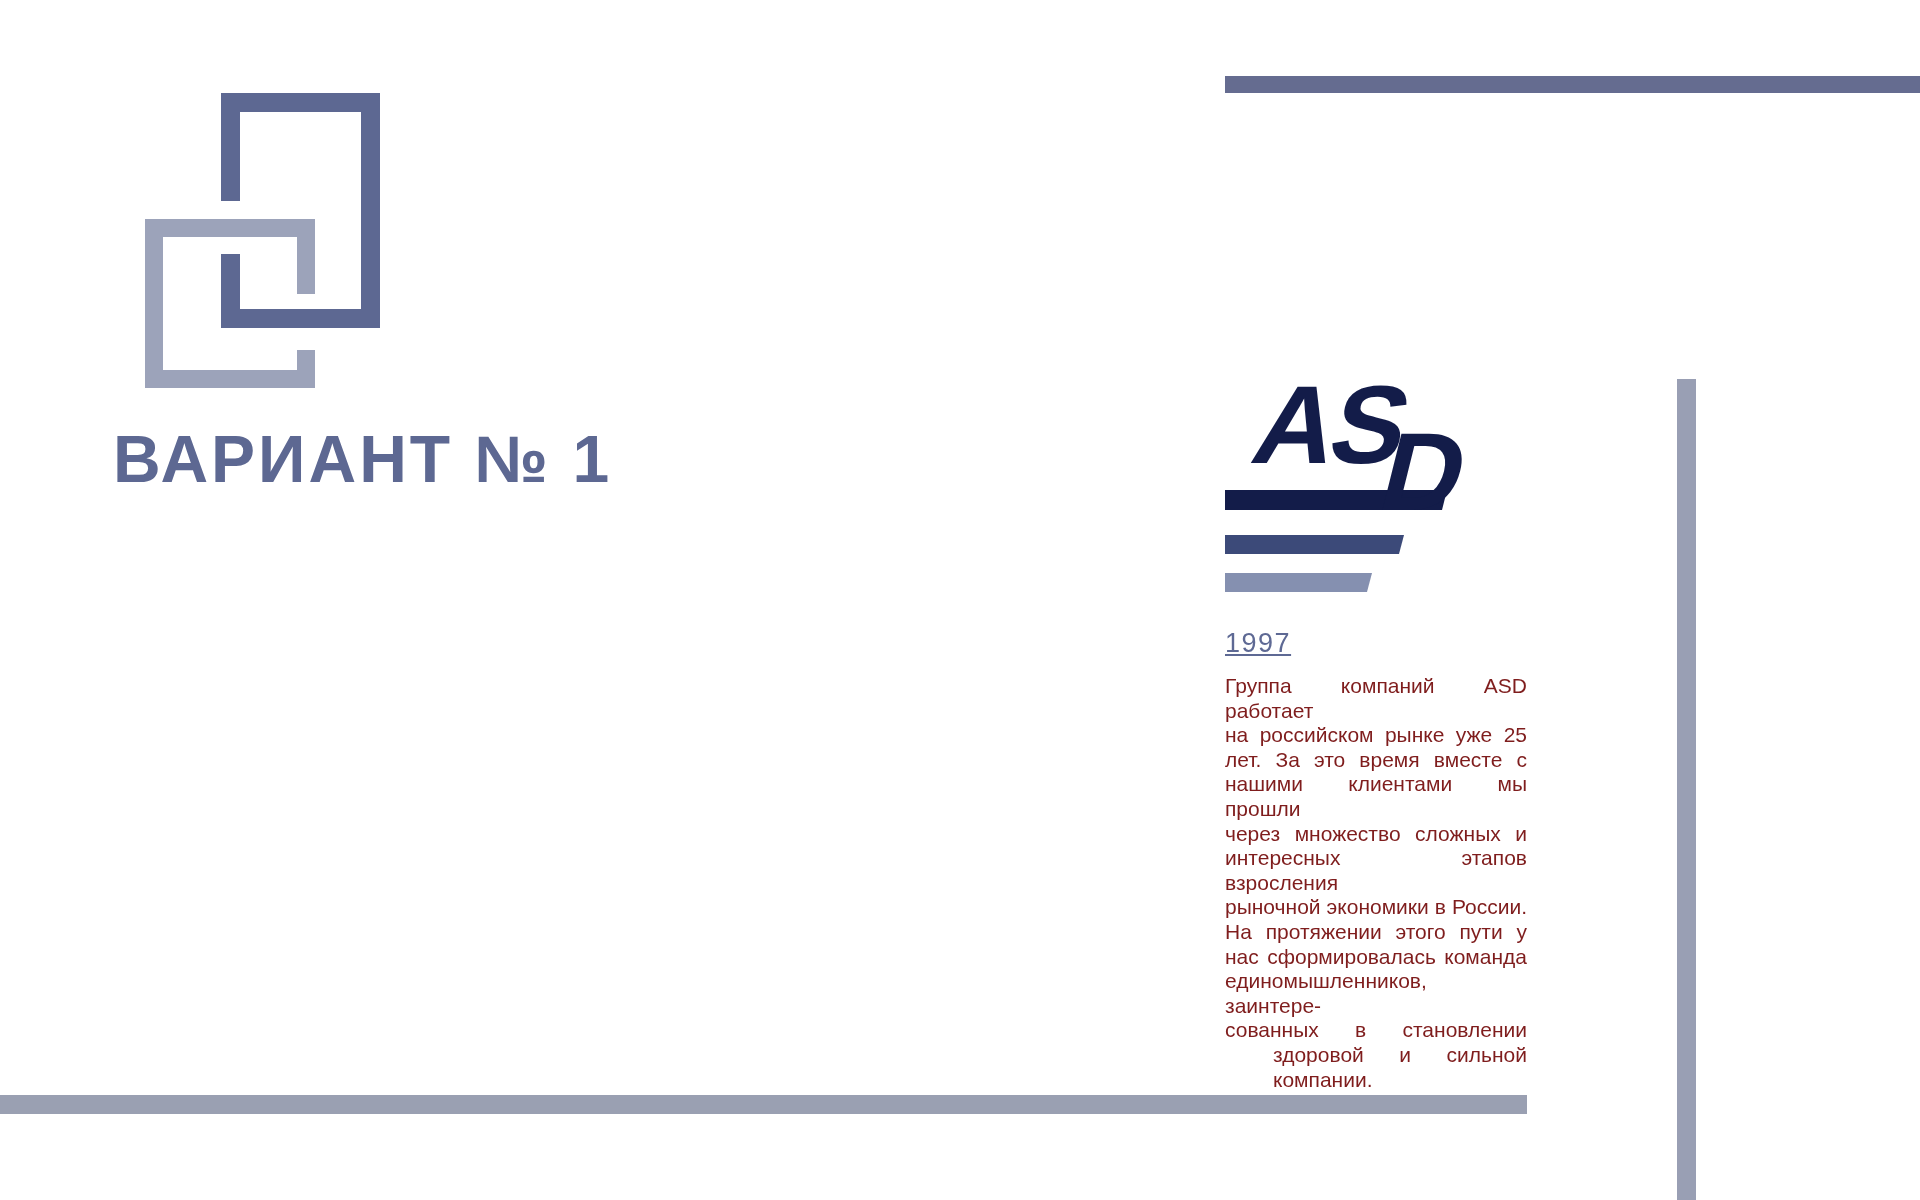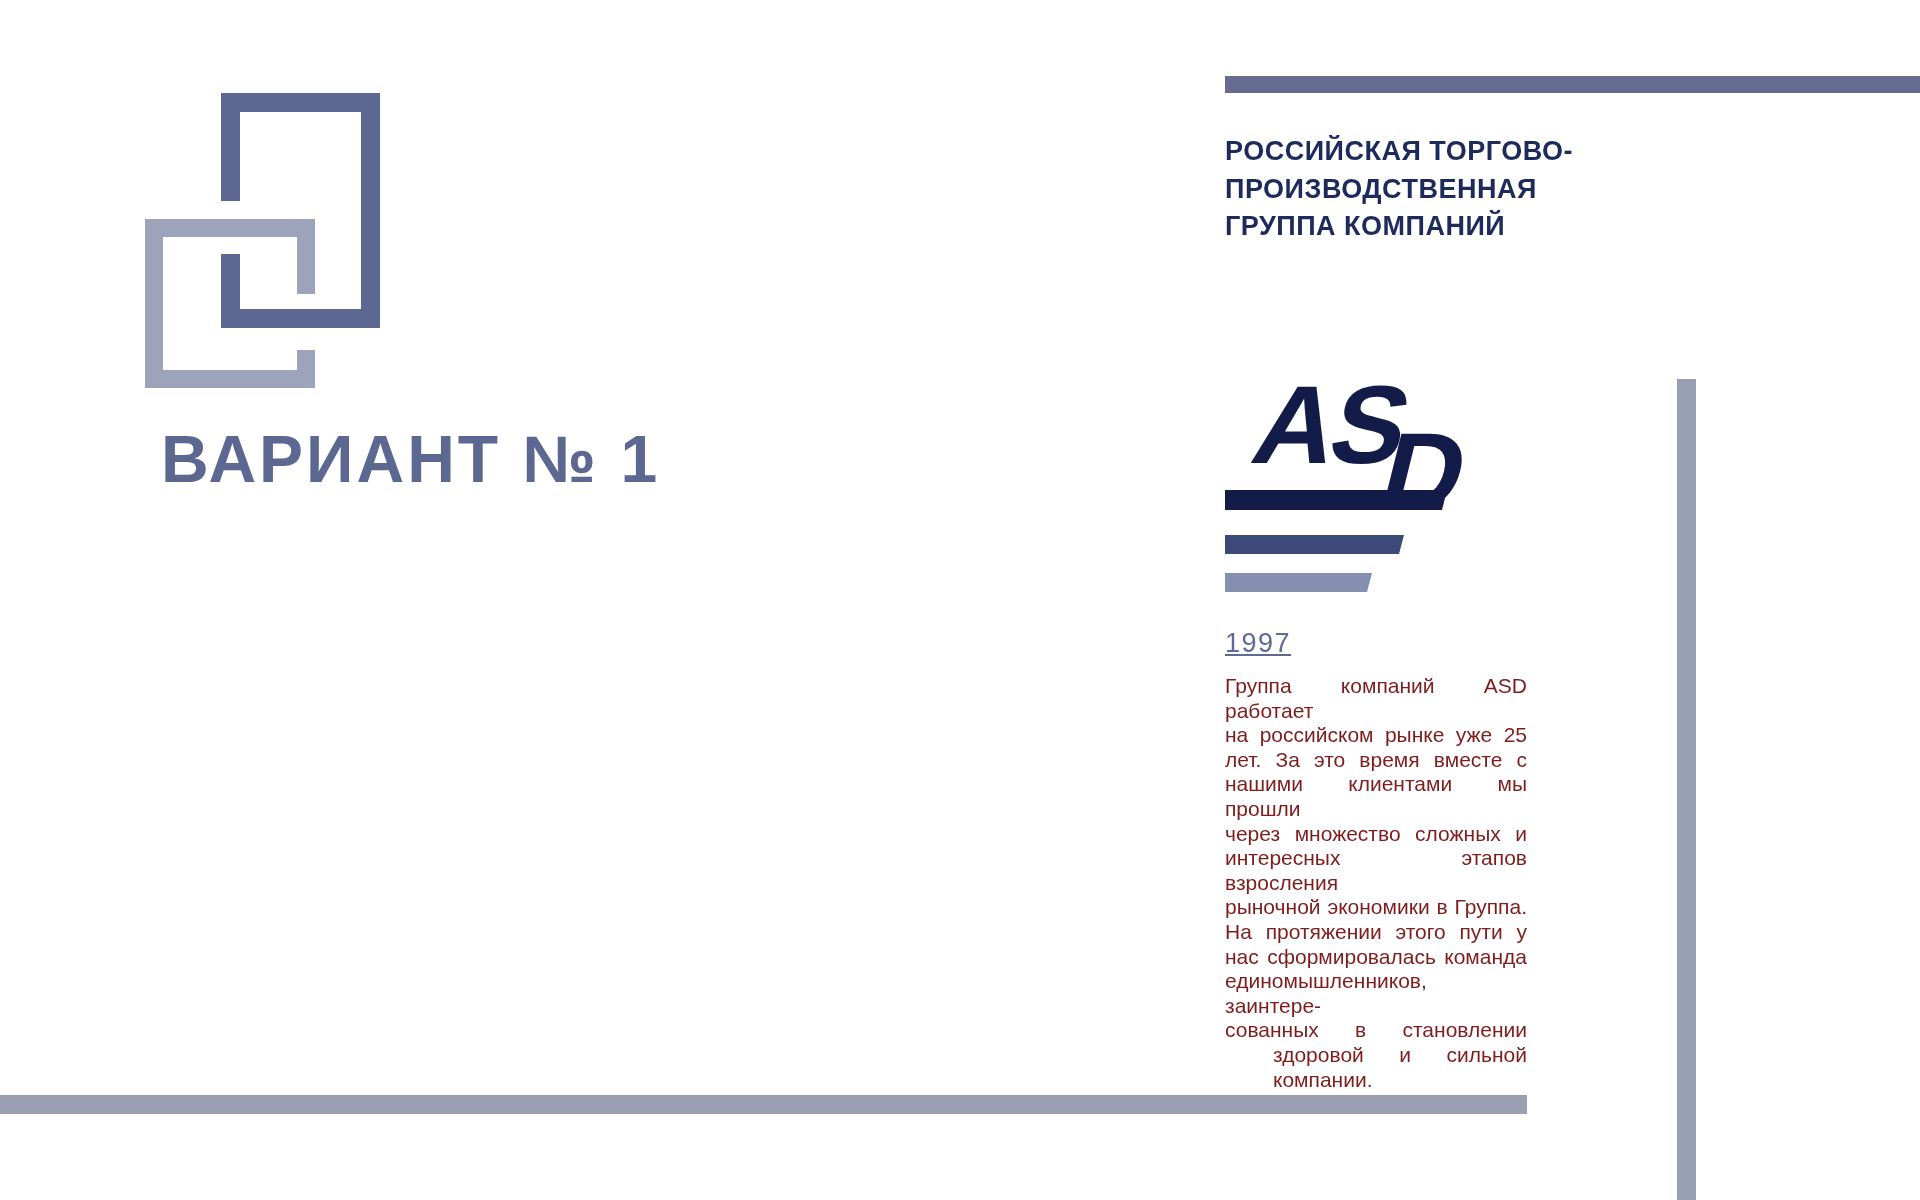--- a/index.html
+++ b/index.html
@@ -42,21 +42,20 @@
 
   
   .variant-title {
     position: absolute;
     left: 113px; top: 421px;
     line-height: 76px;
     font-size: 66px;
     font-weight: 700;
     letter-spacing: 3px;
     white-space: nowrap;
-    margin-left: 48px;
   }
 
   
   .company-header {
     position: absolute;
     left: 1225px; top: 133px;
     font-size: 27px;
     font-weight: 700;
     line-height: 37.5px;
     letter-spacing: 0.5px;
@@ -123,25 +122,20 @@
       <rect x="145" y="370" width="170" height="18" style="fill: rgb(156, 163, 186);"></rect>
       <rect x="297" y="237" width="18" height="57" style="fill: rgb(156, 163, 186);"></rect>
       <rect x="297" y="350" width="18" height="20" style="fill: rgb(156, 163, 186);"></rect>
     </g>
   </svg>
 
   <div class="variant-title">
     <div style="color: rgb(93, 104, 146);">ВАРИАНТ № 1</div>
   </div>
 
-  <div class="company-header" style="color: rgb(28, 42, 92);">
-    <div>РОССИЙСКАЯ ТОРГОВО-</div>
-    <div>ПРОИЗВОДСТВЕННАЯ</div>
-    <div>ГРУППА КОМПАНИЙ</div>
-  </div>
 
   <svg class="asd-logo" viewBox="1200 360 300 260" xmlns="http://www.w3.org/2000/svg">
     <polygon points="1225,490 1447,490 1442,510 1225,510" style="fill: rgb(19, 28, 73);"></polygon>
     <polygon points="1225,535 1404,535 1399,554 1225,554" style="fill: rgb(60, 74, 121);"></polygon>
     <polygon points="1225,573 1372,573 1367,592 1225,592" style="fill: rgb(133, 144, 176);"></polygon>
     <g transform="translate(1248,463) skewX(-14)">
       <text x="0" y="0" style="fill: rgb(19, 28, 73);">AS</text>
     </g>
     <g transform="translate(1375,510) skewX(-14)">
       <text x="0" y="0" style="fill: rgb(19, 28, 73);">D</text>
@@ -150,21 +144,21 @@
 
   <div class="asd-year" style="color: rgb(94, 105, 148);">1997</div>
 
   <div class="about" style="color: #7f1d1d;">
     <div class="about-line">Группа компаний ASD работает</div>
     <div class="about-line">на российском рынке уже 25</div>
     <div class="about-line">лет. За это время вместе с</div>
     <div class="about-line">нашими клиентами мы прошли</div>
     <div class="about-line">через множество сложных и</div>
     <div class="about-line">интересных этапов взросления</div>
-    <div class="about-line">рыночной экономики в Группа.</div>
+    <div class="about-line">рыночной экономики в России.</div>
     <div class="about-line">На протяжении этого пути у</div>
     <div class="about-line">нас сформировалась команда</div>
     <div class="about-line">единомышленников, заинтере-</div>
     <div class="about-line">сованных в становлении</div>
     <div class="about-line">здоровой и сильной компании.</div>
   </div>
 
   <div class="bottom-bar" style="background: rgb(154, 160, 178);"></div>
 
   <div class="side-bar" style="background: rgb(153, 159, 180);"></div>

